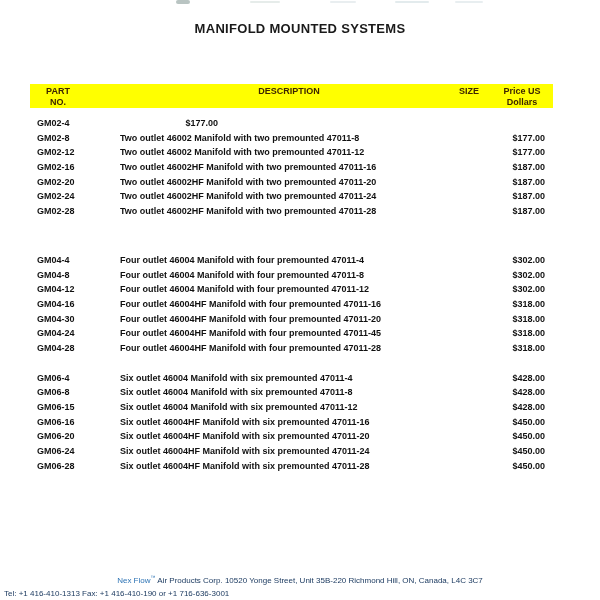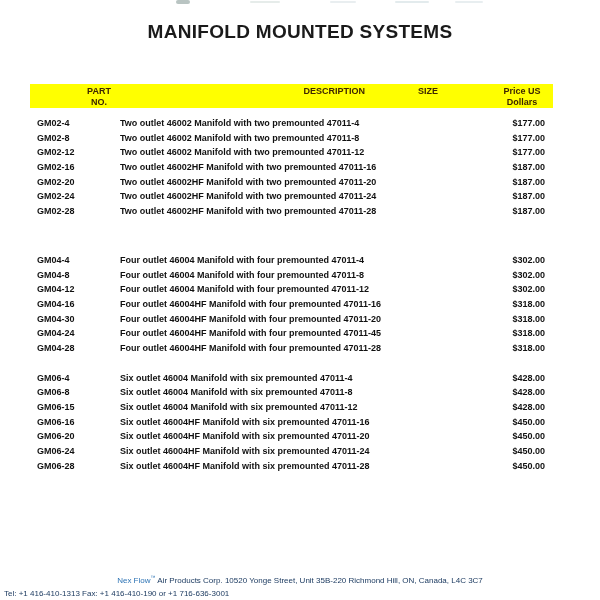--- a/index.html
+++ b/index.html
@@ -16,38 +16,38 @@
   .top-remnant .mark{position:absolute;border-radius:2px;}
   .m1{left:176px;top:0;width:14px;height:4px;background:#b9c4c2;}
   .m2{left:250px;top:1px;width:30px;height:2px;background:#e6ecea;}
   .m3{left:330px;top:1px;width:26px;height:2px;background:#e9eef0;}
   .m4{left:395px;top:1px;width:34px;height:2px;background:#e3ebed;}
   .m5{left:455px;top:1px;width:28px;height:2px;background:#e8eef0;}
 
   .page-title{
     position:absolute;top:21px;left:0;width:600px;
     text-align:center;
-    font-size:19px;font-weight:bold;color:#1a1a1a;
+    font-size:13px;font-weight:bold;color:#1a1a1a;
     letter-spacing:0.3px;
   }
 
   .price-table{
     position:absolute;left:30px;top:84px;width:523px;
     font-size:9px;font-weight:bold;
   }
   .thead{
     display:flex;align-items:flex-start;
     background:#ffff00;
     color:#3d2600;
     padding:2px 0 1px 0;
     min-height:21px;
   }
-  .th{line-height:10.5px;text-align:center;padding-left:41px;}
+  .th{line-height:10.5px;text-align:center;}
   .th-part{width:56px;}
-  .th-desc{flex:1;padding-left:45px;text-align:right;}
+  .th-desc{flex:1;padding-left:45px;}
   .th-size{width:44px;}
   .th-price{width:62px;}
 
   .tbody-group{margin-top:10px;}
   .tbody-group.gap{margin-top:34px;}
   .tbody-group.gap2{margin-top:15px;}
   .tr{display:flex;align-items:baseline;height:14.7px;}
   .td{white-space:nowrap;overflow:hidden;}
   .td-part{width:90px;padding-left:7px;box-sizing:border-box;color:#111;}
   .td-desc{flex:1;color:#111;}
@@ -91,21 +91,20 @@
     <div class="th th-size">SIZE</div>
     <div class="th th-price">
       <div>Price US</div>
       <div>Dollars</div>
     </div>
   </div>
 
   <div class="tbody-group">
       <div class="tr">
     <div class="td td-part">GM02-4</div>
-    <div class="td td-desc">Two outlet 46002 Manifold with two premounted 47011-4</div>
     <div class="td td-size"></div>
     <div class="td td-price">$177.00</div>
   </div>
       <div class="tr">
     <div class="td td-part">GM02-8</div>
     <div class="td td-desc">Two outlet 46002 Manifold with two premounted 47011-8</div>
     <div class="td td-size"></div>
     <div class="td td-price">$177.00</div>
   </div>
       <div class="tr">

